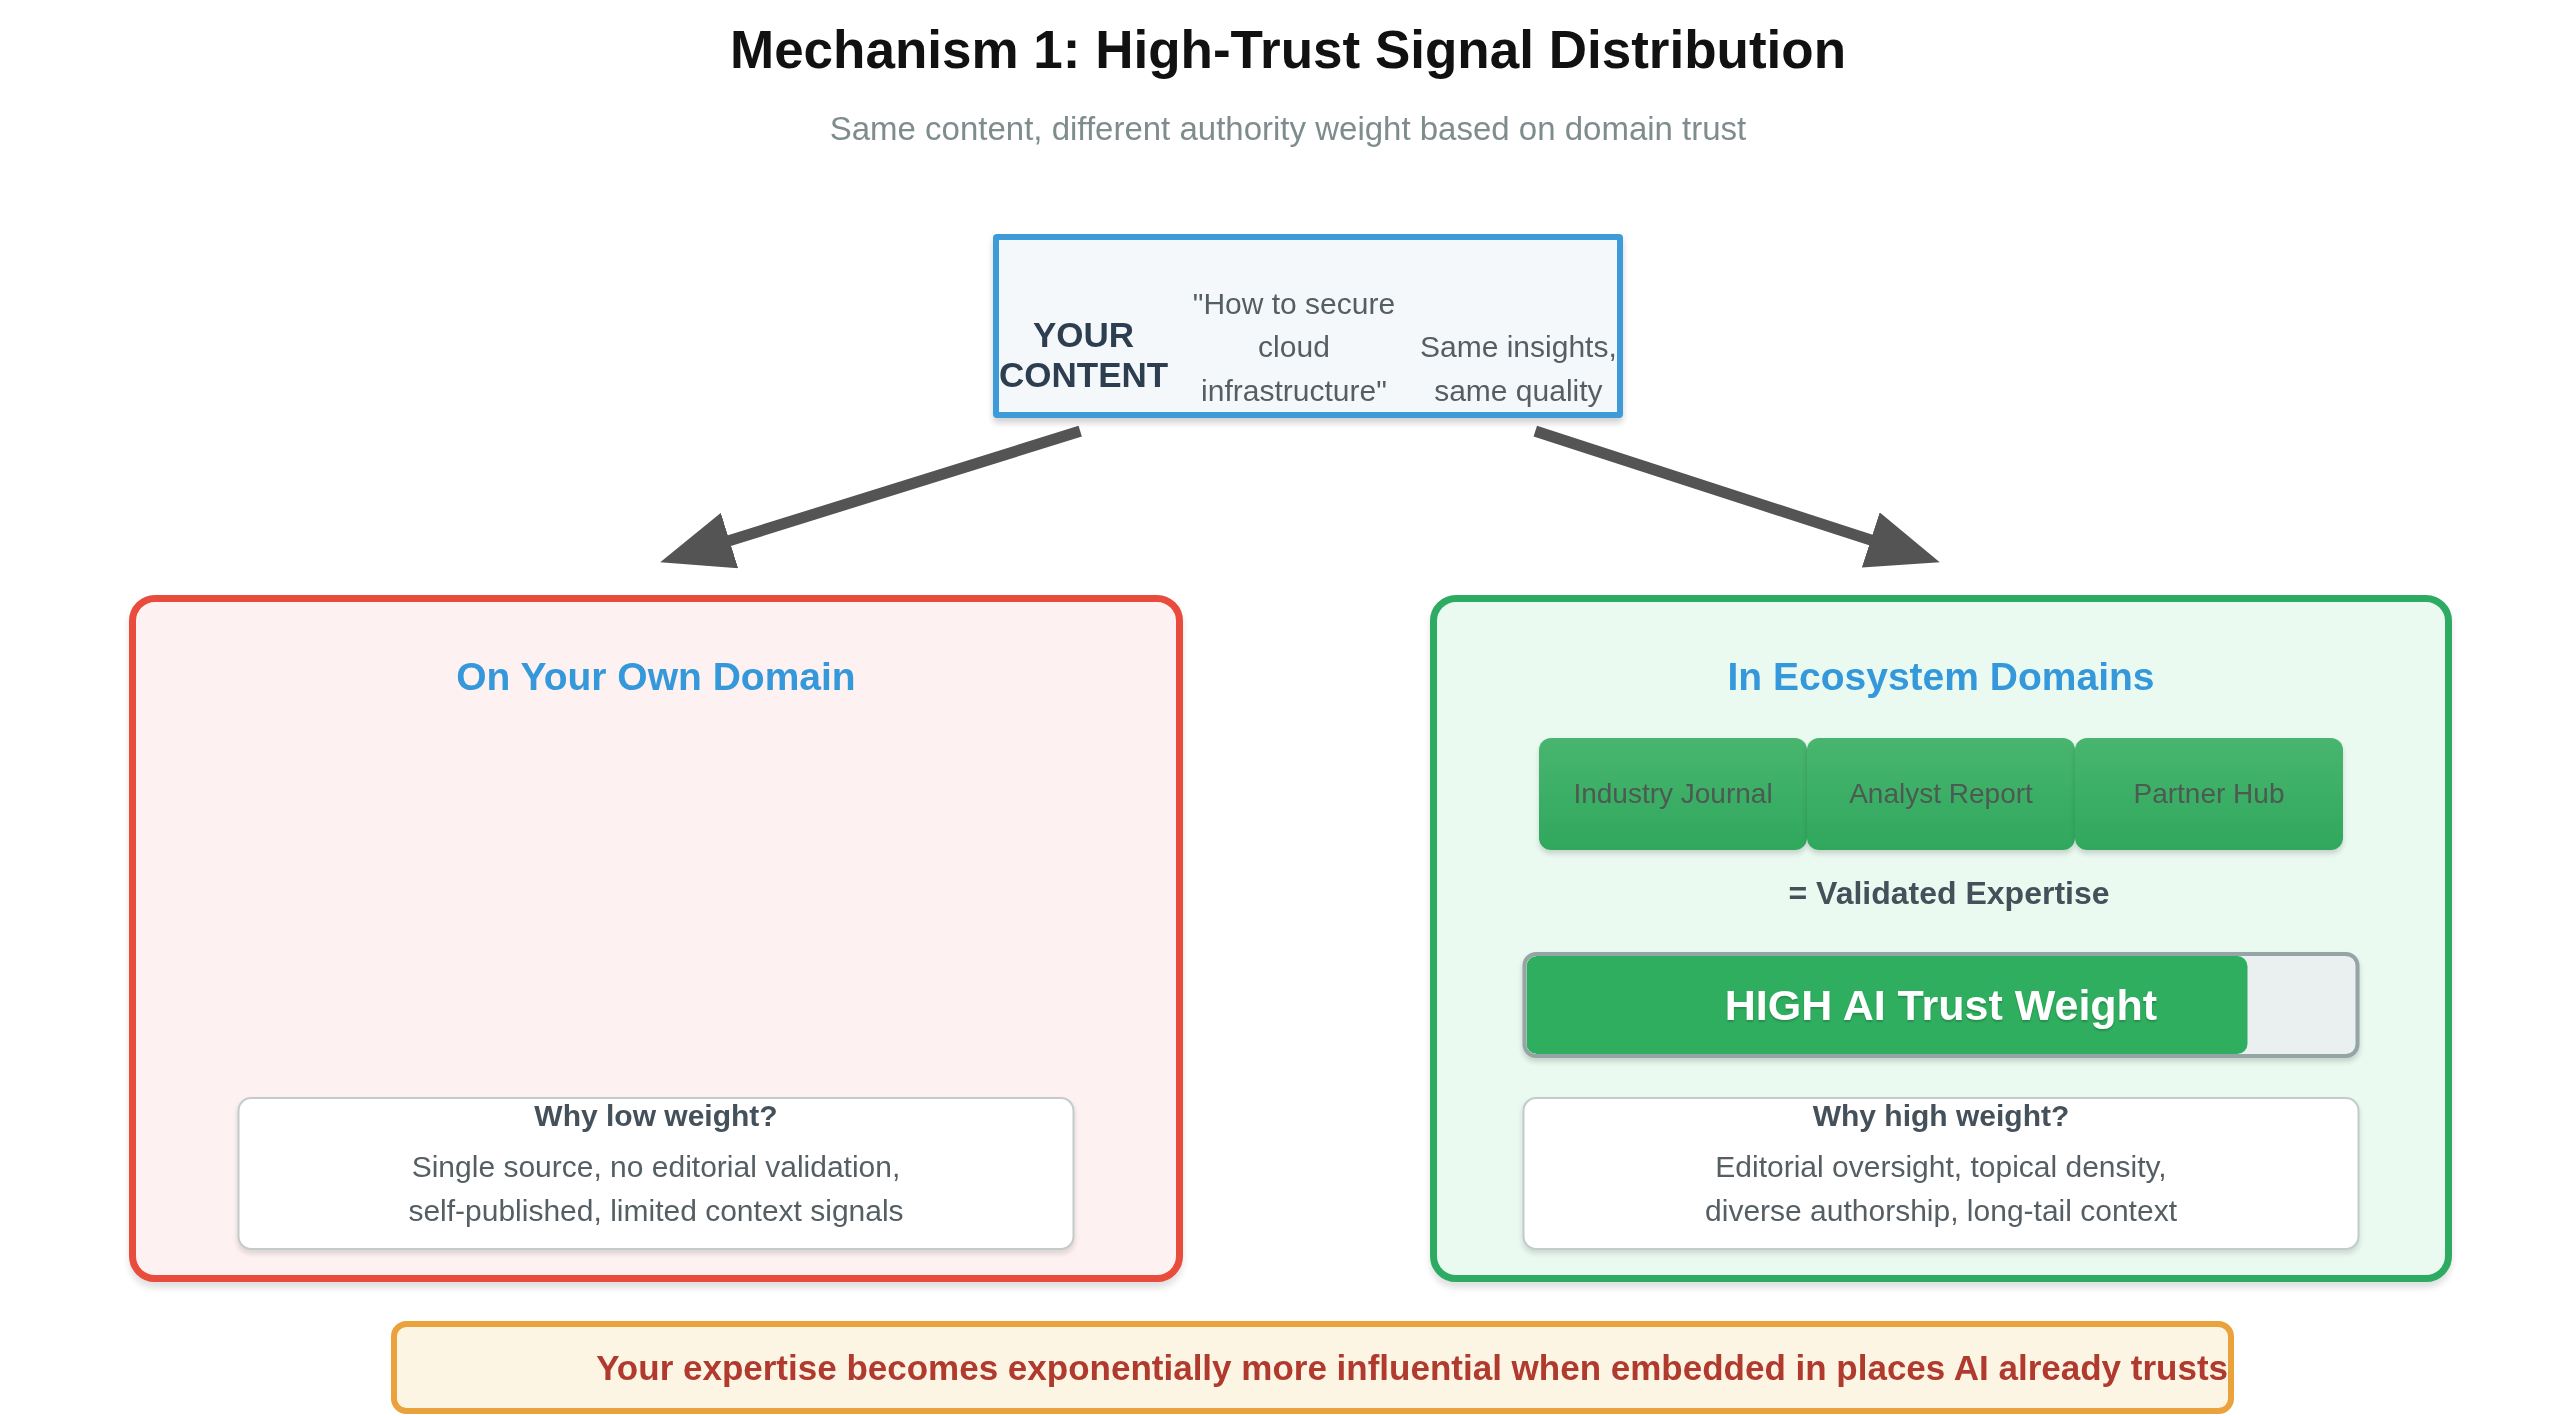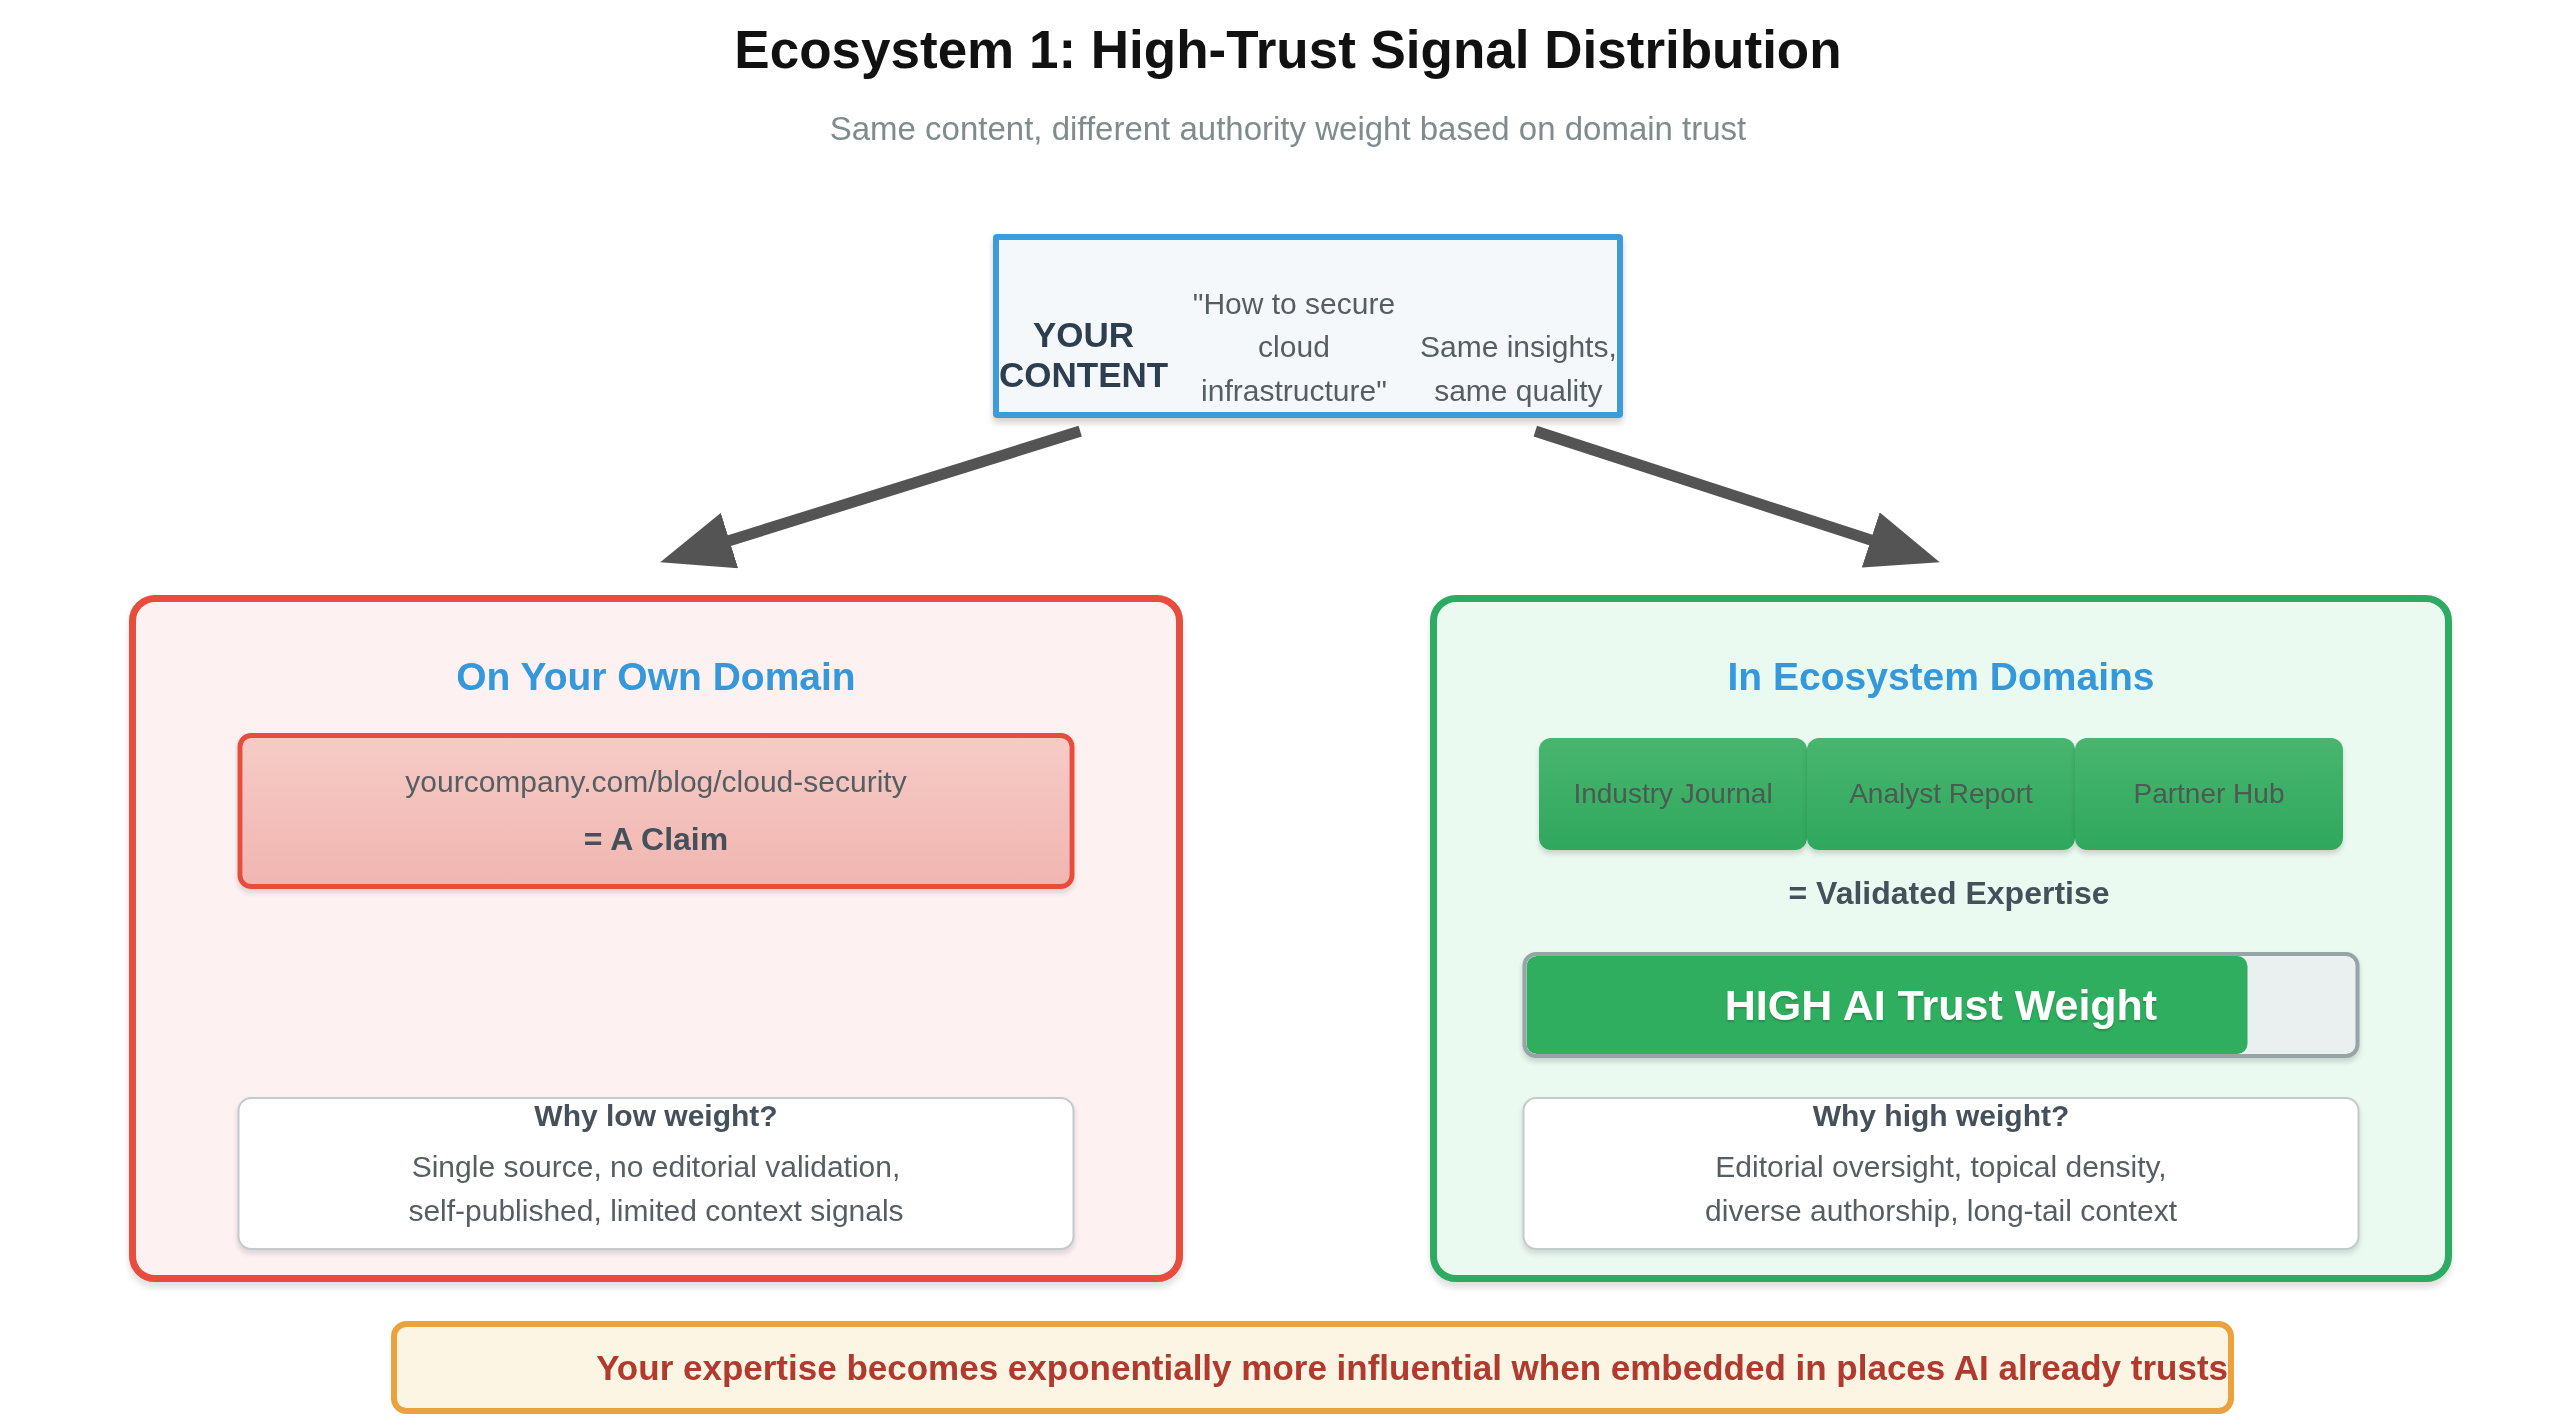--- a/index.html
+++ b/index.html
@@ -115,21 +115,21 @@
     background: #fdf5e4; border: 6px solid #eaa23c; border-radius: 15.5px;
     display: flex; align-items: center; justify-content: flex-end; text-align: center;
   }
   .banner-text { font-size: 35px; font-weight: bold; color: #b03a2e; }
 </style>
 </head>
 <body>
 
 <div id="canvas">
 
-  <div class="main-title">Ecosystem 1: High-Trust Signal Distribution</div>
+  <div class="main-title">Mechanism 1: High-Trust Signal Distribution</div>
   <div class="subtitle">Same content, different authority weight based on domain trust</div>
 
   <div class="content-box">
     <div class="cb-title">YOUR CONTENT</div>
     <div class="cb-line">"How to secure cloud infrastructure"</div>
     <div class="cb-line">Same insights, same quality</div>
   </div>
 
   <svg id="arrows" width="2576" height="1417" viewBox="0 0 3000 1650">
     <defs>
@@ -137,24 +137,20 @@
         <path d="M0,0 L6.5,2.6 L0,5.2 z" fill="#545454"></path>
       </marker>
     </defs>
     <line x1="1258" y1="502" x2="790" y2="648" stroke="#545454" stroke-width="13" marker-end="url(#ah)"></line>
     <line x1="1788" y1="502" x2="2238" y2="648" stroke="#545454" stroke-width="13" marker-end="url(#ah)"></line>
   </svg>
 
   <div class="panel panel-left">
     <div class="panel-title">On Your Own Domain</div>
 
-    <div class="claim-box">
-      <div class="claim-url">yourcompany.com/blog/cloud-security</div>
-      <div class="claim-label">= A Claim</div>
-    </div>
 
 
     <div class="why-box">
       <div class="why-title">Why low weight?</div>
       <div class="why-line">Single source, no editorial validation,</div>
       <div class="why-line">self-published, limited context signals</div>
     </div>
   </div>
 
   <div class="panel panel-right">

